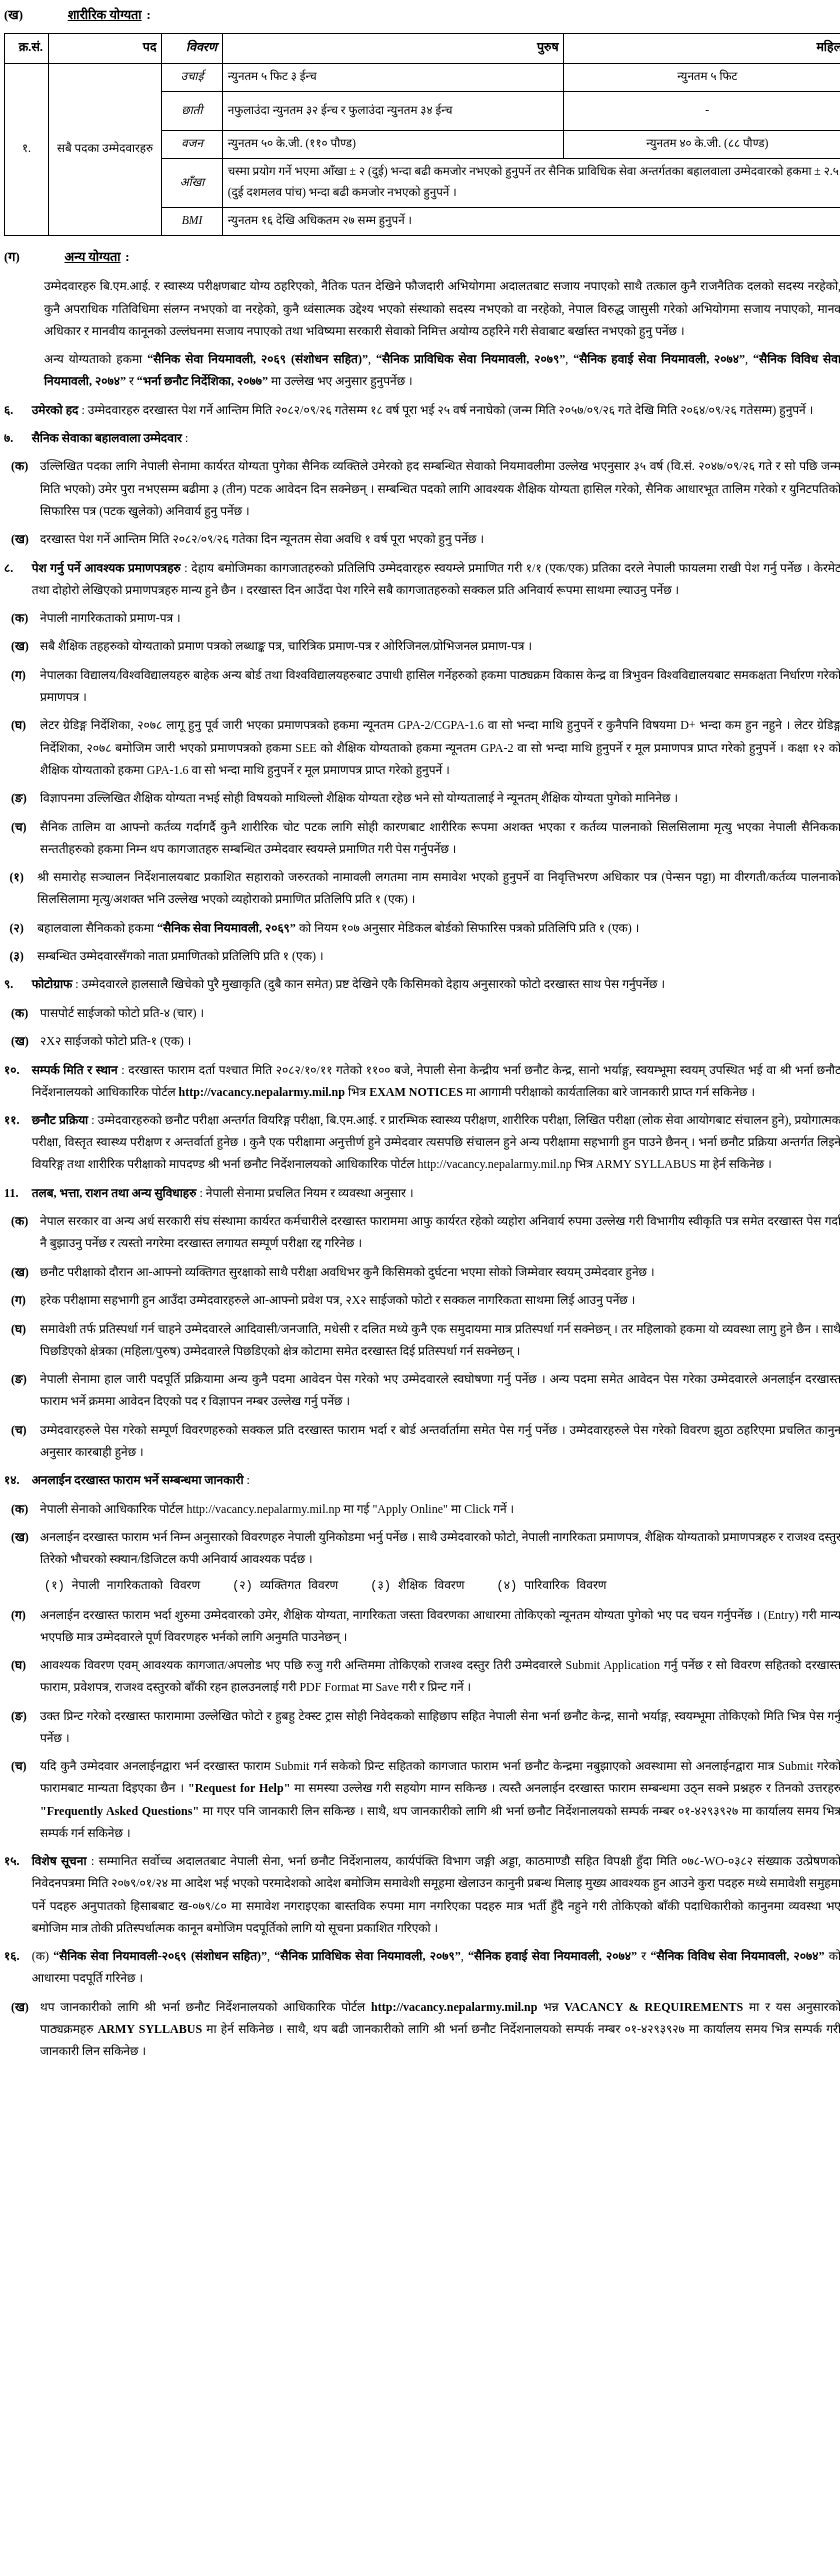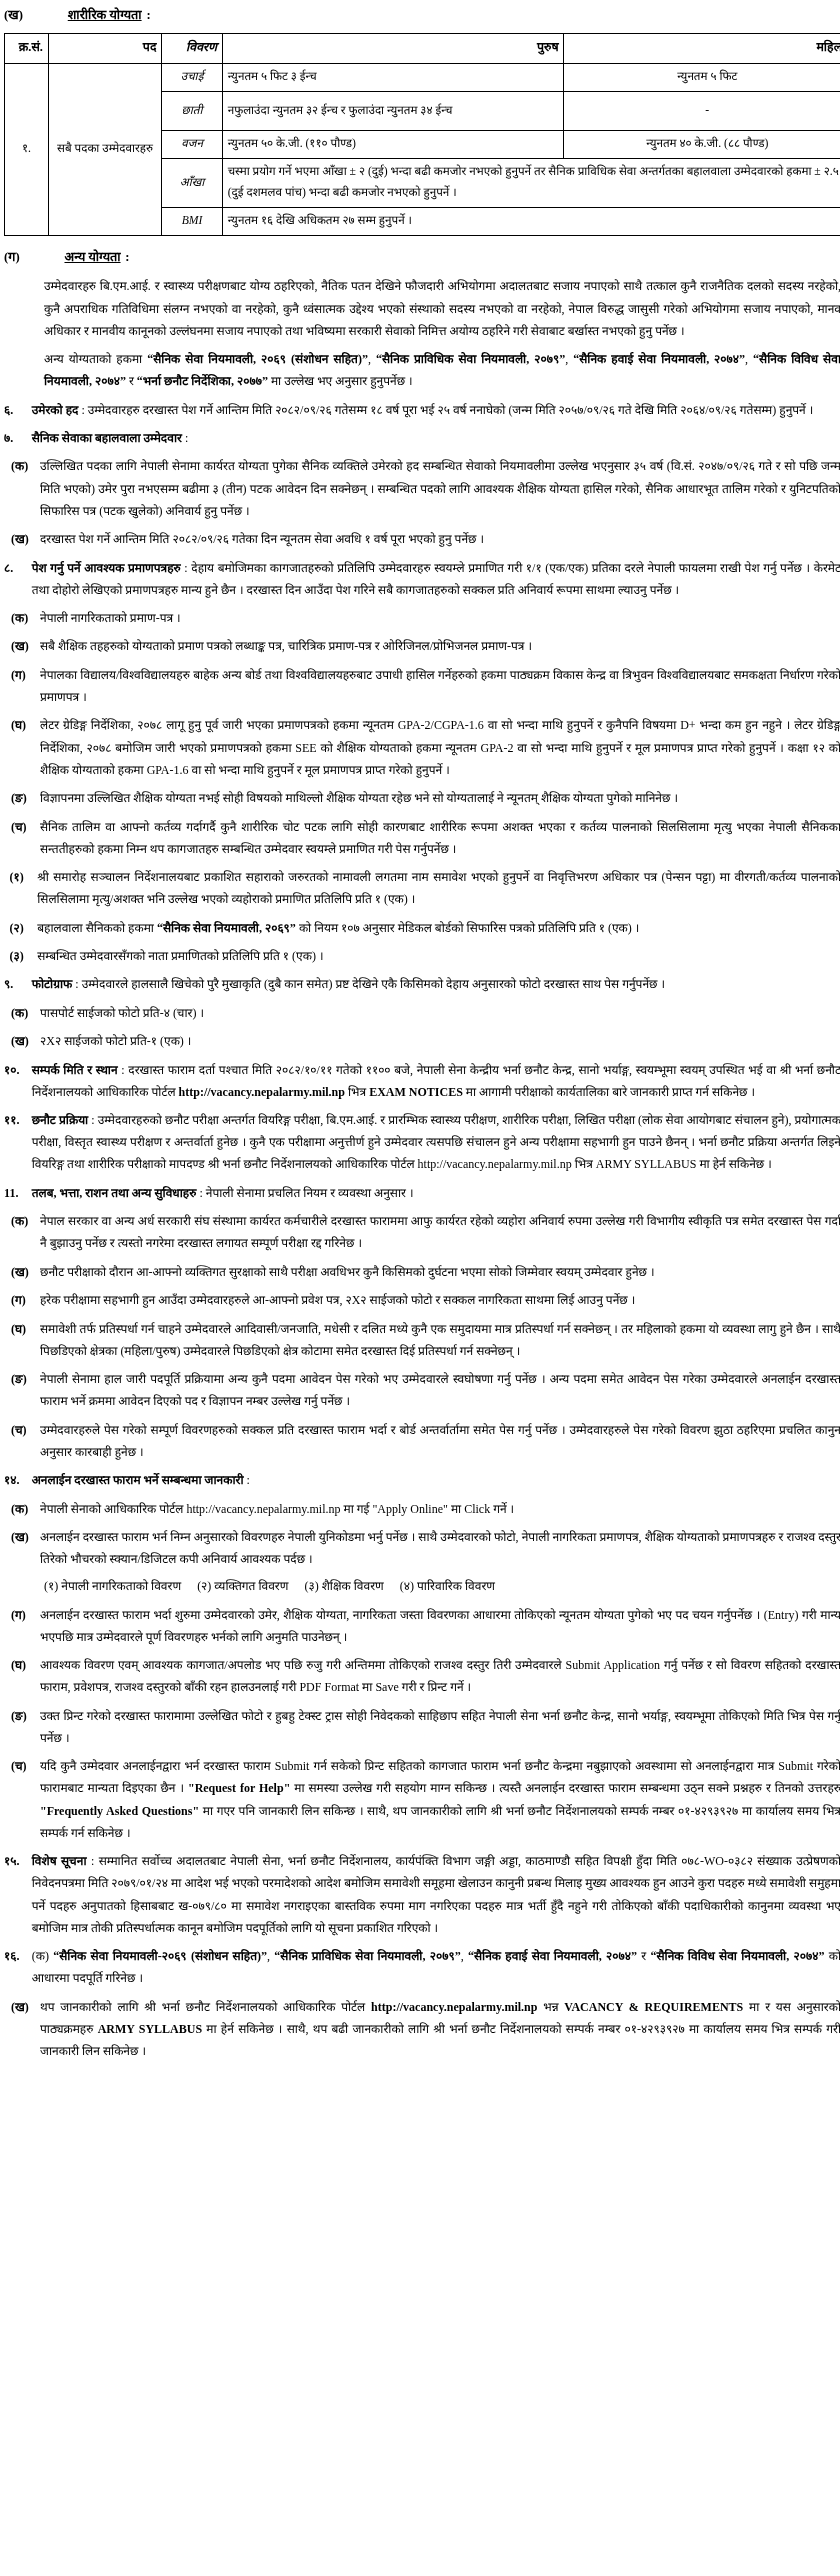--- a/index.html
+++ b/index.html
@@ -73,21 +73,21 @@
   .m-num{width:27.6px;margin-left:4.1px;}
   .m-let{width:29px;margin-left:11px;}
   .m-let2{width:27.6px;margin-left:9.6px;}
 
   .u{font-weight:bold;}
   .b{font-weight:bold;}
   .mono-en{font-family:"Liberation Serif",serif;font-weight:bold;}
   .en{font-family:"Liberation Serif",serif;}
 
   .para-indent{margin:6.2px 0 0 44px;text-align:justify;}
-  .inline-list{display:flex;gap:16px;margin:4.8px 0 0 44px;}
+  .inline-list{display:flex;gap:32px;margin:4.8px 0 0 44px;font-family:Liberation Mono, monospace;}
   .inline-list span{white-space:nowrap;}
 </style>
 </head>
 <body>
 
 <div class="page">
 
   <div class="sec-head">
     <span class="lbl">(ख)</span>
     <span class="ttl">शारीरिक योग्यता</span>

